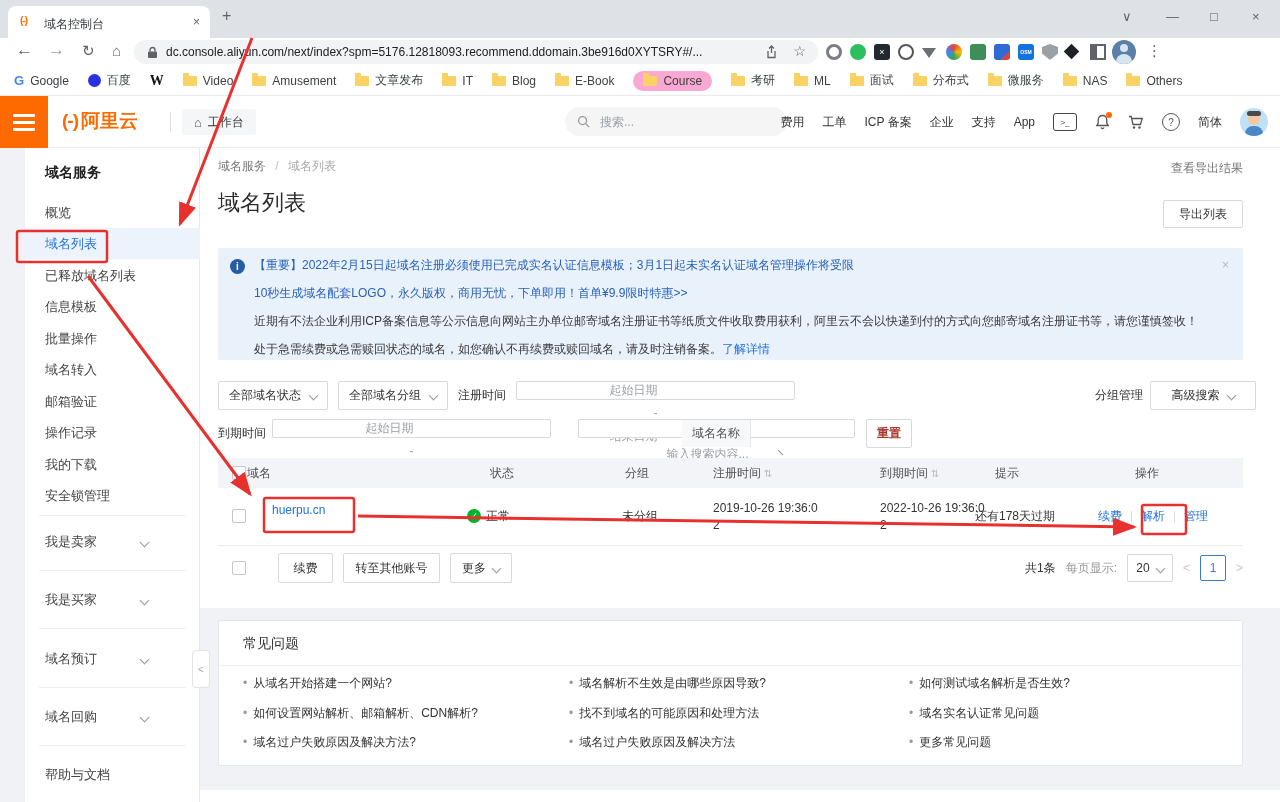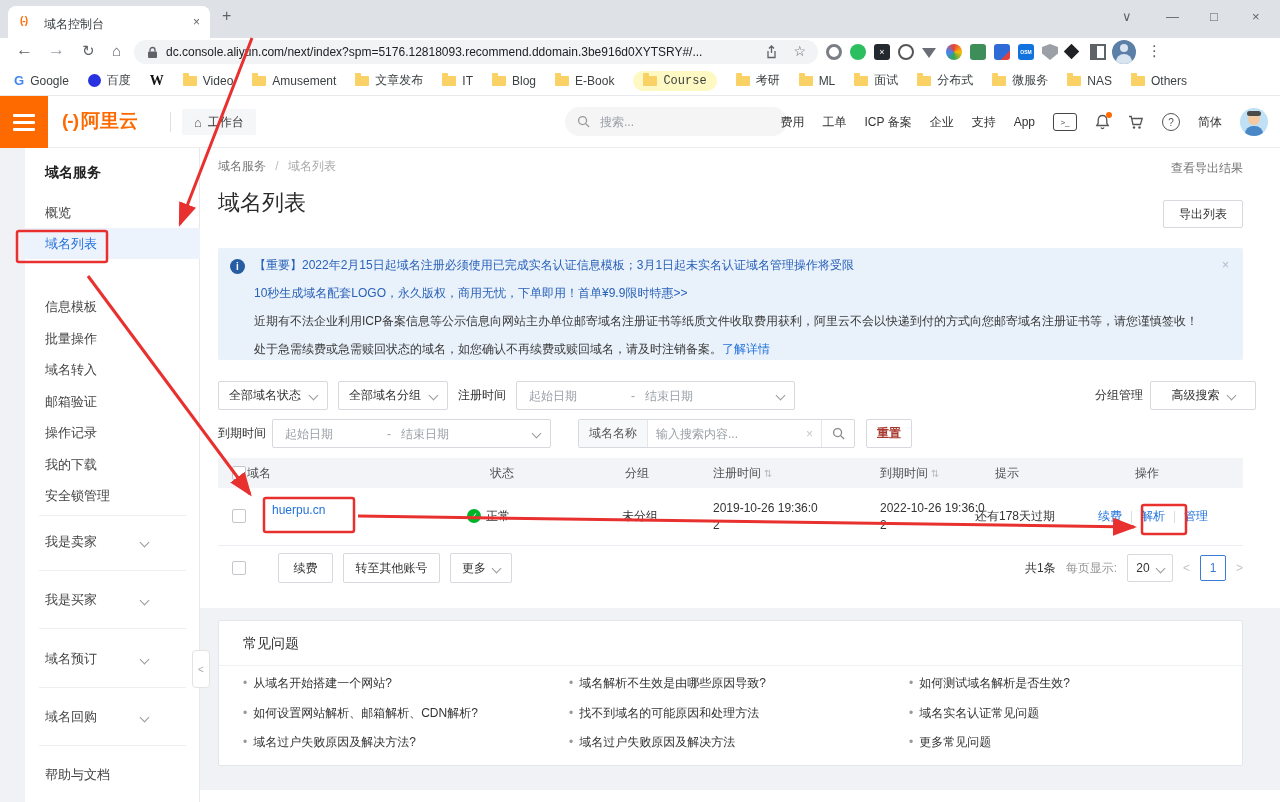--- a/index.html
+++ b/index.html
@@ -13,21 +13,21 @@
   .tab-title{position:absolute;left:36px;top:10px;font-size:12px;color:#3C4043;white-space:nowrap;}
   .tab-close{position:absolute;right:10px;top:9px;font-size:12px;color:#5F6368;}
   .winbtn{position:absolute;top:9px;font-size:13px;color:#5F6368;}
   .toolbar{position:absolute;left:0;top:38px;width:1280px;height:28px;background:#fff;}
   .navg{position:absolute;top:2px;font-size:17px;color:#5F6368;}
   .urlpill{position:absolute;left:134px;top:2px;width:684px;height:24px;border-radius:12px;background:#F1F3F4;}
   .urltxt{position:absolute;left:32px;top:5px;font-size:12px;color:#202124;white-space:nowrap;overflow:hidden;width:590px;}
   .ext{position:absolute;top:6px;width:16px;height:16px;}
   .bmbar{position:absolute;left:0;top:66px;width:1280px;height:30px;background:#fff;border-bottom:1px solid #E7E9EC;display:flex;align-items:center;padding-left:14px;gap:19px;font-size:12px;color:#3C4043;box-sizing:border-box;}
   .bm{display:flex;align-items:center;gap:6px;white-space:nowrap;}
-  .bm.hl{background:#fef9c3;border-radius:12px;padding:3px 10px;font-family:Liberation Mono, monospace;}
+  .bm.hl{background:#f9a8d4;border-radius:12px;padding:3px 10px;}
   .fold{width:14px;height:10px;background:#FAD165;border-radius:1px;position:relative;flex:none;}
   .fold::before{content:"";position:absolute;top:-3px;left:0;width:6px;height:3px;background:#FAD165;border-radius:1px 1px 0 0;}
   
   .topbar{position:absolute;left:0;top:96px;width:1280px;height:52px;background:#fff;border-bottom:1px solid #ECECEC;box-sizing:border-box;}
   .burger{position:absolute;left:0;top:0;width:48px;height:52px;background:#FF6A00;}
   .burger span{position:absolute;left:13px;width:22px;height:2.5px;background:#fff;border-radius:1px;}
   .logo{position:absolute;left:62px;top:12px;display:flex;align-items:center;font-weight:bold;color:#FF6A00;}
   .chip{position:absolute;left:182px;top:13px;height:26px;background:#F5F6F7;border-radius:2px;display:flex;align-items:center;padding:0 12px;gap:6px;font-size:12px;color:#333;}
   .tsearch{position:absolute;left:565px;top:11px;width:222px;height:29px;background:#F5F5F6;border-radius:15px;display:flex;align-items:center;padding-left:12px;gap:8px;box-sizing:border-box;}
   .tsearch input{border:none;outline:none;background:transparent;font-size:12px;width:160px;font-family:inherit;}
@@ -46,21 +46,21 @@
   .crumb{position:absolute;left:18px;top:10px;font-size:12px;color:#888;}
   .title{position:absolute;left:18px;top:40px;font-size:22px;color:#2b2b2b;}
   .btn{display:inline-flex;align-items:center;justify-content:center;background:#fff;border:1px solid #D7D9DE;border-radius:2px;font-size:12px;color:#333;box-sizing:border-box;gap:7px;}
   .banner{position:absolute;left:18px;top:100px;width:1025px;height:112px;background:#E9F1FB;border-radius:2px;}
   .bline{position:absolute;left:36px;height:20px;line-height:20px;font-size:12px;white-space:nowrap;}
   .blue{color:#2A62B8;}
   .dark{color:#3a3a3a;}
   .infoico{position:absolute;left:12px;top:11px;width:15px;height:15px;border-radius:50%;background:#255CA3;color:#fff;font-size:10px;font-weight:bold;text-align:center;line-height:15px;}
   .selbox{position:absolute;height:29px;background:#fff;border:1px solid #D7D9DE;border-radius:2px;display:flex;align-items:center;justify-content:space-between;padding:0 10px;font-size:12px;color:#333;box-sizing:border-box;}
   .flabel{position:absolute;height:29px;line-height:29px;font-size:12px;color:#333;}
-  .datebox{position:absolute;height:29px;background:#fff;border:1px solid #D7D9DE;border-radius:2px;display:flex;align-items:center;padding:0 10px;box-sizing:border-box;gap:8px;}
+  .datebox{position:absolute;height:19px;background:#fff;border:1px solid #D7D9DE;border-radius:2px;display:flex;align-items:center;padding:0 10px;box-sizing:border-box;gap:8px;flex-direction:column;}
   .datebox input{border:none;outline:none;background:transparent;font-size:12px;width:92px;font-family:inherit;}
   .ph{color:#9AA0A6;font-size:12px;}
   input::placeholder{color:#9AA0A6;}
   .tablewrap{position:absolute;left:18px;top:310px;width:1025px;}
   .thead{position:absolute;left:0;top:0;width:1025px;height:30px;background:#F2F4F8;border-bottom:1px solid #E8EAEF;}
   .th{position:absolute;top:0;height:30px;line-height:30px;font-size:12px;color:#515151;white-space:nowrap;}
   .trow{position:absolute;left:0;top:30px;width:1025px;height:57px;background:#fff;border-bottom:1px solid #EAEDF1;}
   .td{position:absolute;font-size:12px;color:#333;white-space:nowrap;}
   .cb{position:absolute;width:14px;height:14px;background:#fff;border:1px solid #C2C6CC;border-radius:2px;box-sizing:border-box;}
   .link{color:#2272DB;}
@@ -250,20 +250,21 @@
       </span>
     </div>
   </div>
 
   <div class="appbody">
 
     <div class="sidebar">
       <div class="abs" style="left:20px;top:16px;font-size:14px;font-weight:bold;color:#222;">域名服务</div>
       <div class="snav" style="top:49px;">概览</div>
       <div class="snav active" style="top:80px;">域名列表</div>
+      <div class="snav" style="top:112px;">已释放域名列表</div>
       <div class="snav" style="top:143px;">信息模板</div>
       <div class="snav" style="top:175px;">批量操作</div>
       <div class="snav" style="top:206px;">域名转入</div>
       <div class="snav" style="top:238px;">邮箱验证</div>
       <div class="snav" style="top:269px;">操作记录</div>
       <div class="snav" style="top:301px;">我的下载</div>
       <div class="snav" style="top:332px;">安全锁管理</div>
       <div class="sdiv" style="top:367px;"></div>
       <div class="sgroup" style="top:378px;"><span>我是卖家</span><span class="chev" style="position:absolute;right:18px;top:13px;"></span></div>
       <div class="sdiv" style="top:422px;"></div>

